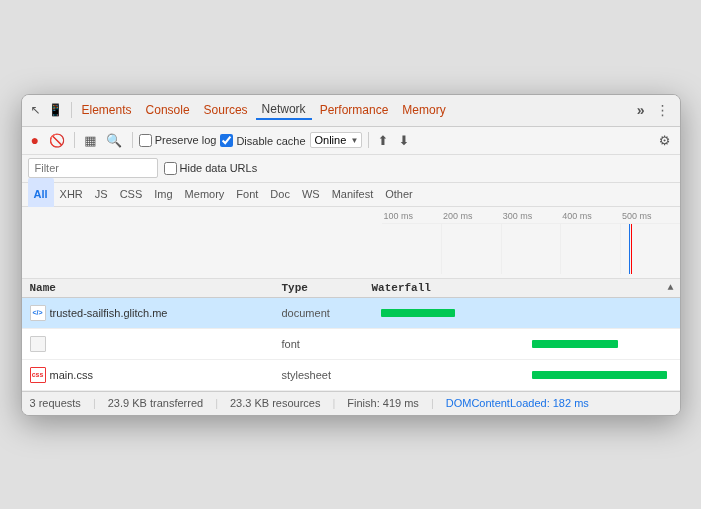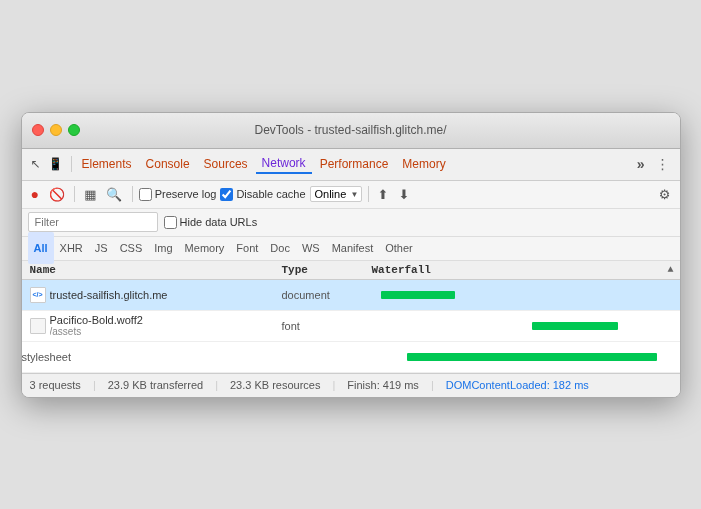--- a/index.html
+++ b/index.html
@@ -64,21 +64,21 @@
       background: none;
       border: none;
       cursor: pointer;
       padding: 2px 6px;
       border-radius: 3px;
       font-size: 12px;
       color: #c2410c;
       white-space: nowrap;
     }
     .toolbar-btn.active {
-      color: #6d28d9;
+      color: #404040;
       border-bottom: 2px solid #1a73e8;
       border-radius: 0;
     }
     .toolbar-more {
       margin-left: auto;
       display: flex;
       align-items: center;
       gap: 4px;
     }
     .devtools-menu {
@@ -121,21 +121,21 @@
       display: flex;
       align-items: center;
       gap: 3px;
       font-size: 11px;
       color: #333;
       cursor: pointer;
     }
     .checkbox-label input { margin: 0; }
     .disable-cache-label {
       display: flex;
-      align-items: center;
+      align-items: flex-end;
       gap: 3px;
       font-size: 11px;
       color: #333;
       cursor: pointer;
     }
     .online-select {
       font-size: 11px;
       border: 1px solid #ccc;
       background: #fff;
       border-radius: 2px;
@@ -296,28 +296,20 @@
       margin-left: auto;
       display: flex;
       align-items: center;
     }
   </style>
 </head>
 <body>
 
 <div class="window">
 
-  <div class="titlebar">
-    <div class="traffic-lights">
-      <div class="traffic-light tl-close"></div>
-      <div class="traffic-light tl-minimize"></div>
-      <div class="traffic-light tl-maximize"></div>
-    </div>
-    <span class="titlebar-title">DevTools - trusted-sailfish.glitch.me/</span>
-  </div>
 
   <div class="toolbar">
     <button class="icon-btn" style="font-size:12px;">↖</button>
     <button class="icon-btn" style="font-size:12px;">📱</button>
     <div class="icon-separator"></div>
     <button class="toolbar-btn">Elements</button>
     <button class="toolbar-btn">Console</button>
     <button class="toolbar-btn">Sources</button>
     <button class="toolbar-btn active">Network</button>
     <button class="toolbar-btn">Performance</button>
@@ -371,20 +363,44 @@
     <button class="type-btn">CSS</button>
     <button class="type-btn">Img</button>
     <button class="type-btn">Memory</button>
     <button class="type-btn">Font</button>
     <button class="type-btn">Doc</button>
     <button class="type-btn">WS</button>
     <button class="type-btn">Manifest</button>
     <button class="type-btn">Other</button>
   </div>
 
+  <div class="waterfall-header-area" style="position:relative; height:72px; border-bottom:1px solid #ddd; background:#f5f5f5;">
+
+    <div style="position:absolute; left:360px; right:0; top:0; bottom:0;">
+      <div style="display:flex; font-size:9px; color:#888; padding:4px 0 2px 0; border-bottom:1px solid #eee;">
+        <span style="flex:1; text-align:left; padding-left:2px;">100 ms</span>
+        <span style="flex:1; text-align:left; padding-left:2px;">200 ms</span>
+        <span style="flex:1; text-align:left; padding-left:2px;">300 ms</span>
+        <span style="flex:1; text-align:left; padding-left:2px;">400 ms</span>
+        <span style="flex:1; text-align:left; padding-left:2px;">500 ms</span>
+      </div>
+
+      <div style="position:relative; height:50px;">
+
+        <div style="position:absolute; left:20%; top:0; bottom:0; width:1px; background:#eee;"></div>
+        <div style="position:absolute; left:40%; top:0; bottom:0; width:1px; background:#eee;"></div>
+        <div style="position:absolute; left:60%; top:0; bottom:0; width:1px; background:#eee;"></div>
+        <div style="position:absolute; left:80%; top:0; bottom:0; width:1px; background:#eee;"></div>
+
+        <div style="position:absolute; left:83%; top:0; bottom:0; width:1px; background:#1a73e8;"></div>
+
+        <div style="position:absolute; left:83.8%; top:0; bottom:0; width:1px; background:red;"></div>
+      </div>
+    </div>
+  </div>
 
   <div class="table-header">
     <div class="col-name">Name</div>
     <div class="col-type">Type</div>
     <div class="col-waterfall">
       <span>Waterfall</span>
       <span class="sort-arrow">▲</span>
     </div>
   </div>
 
@@ -400,32 +416,34 @@
       <div class="row-type-cell">document</div>
       <div class="row-waterfall-cell">
 
         <div class="waterfall-bar bar-green" style="left:3%; width:24%;"></div>
       </div>
     </div>
 
     <div class="table-row">
       <div class="row-name-cell">
         <div class="row-icon font-icon" style="background:#f5f5f5; border:1px solid #ccc;"></div>
-        <div class="row-name-text">
-          <div class="row-main-name">Pacifico-Bold.woff2</div>
-          <div class="row-sub-name">/assets</div>
-        </div>
       </div>
       <div class="row-type-cell">font</div>
       <div class="row-waterfall-cell">
         <div class="waterfall-bar bar-green" style="left:52%; width:28%;"></div>
       </div>
     </div>
 
     <div class="table-row">
+      <div class="row-name-cell">
+        <div class="row-icon css-icon" style="color:#e33; font-size:7px; font-weight:bold; border:1px solid #e33;">css</div>
+        <div class="row-name-text">
+          <div class="row-main-name">main.css</div>
+        </div>
+      </div>
       <div class="row-type-cell">stylesheet</div>
       <div class="row-waterfall-cell">
         <div class="waterfall-bar bar-green" style="left:52%; width:44%;"></div>
       </div>
     </div>
 
   </div>
 
   <div class="status-bar">
     <span>3 requests</span>

